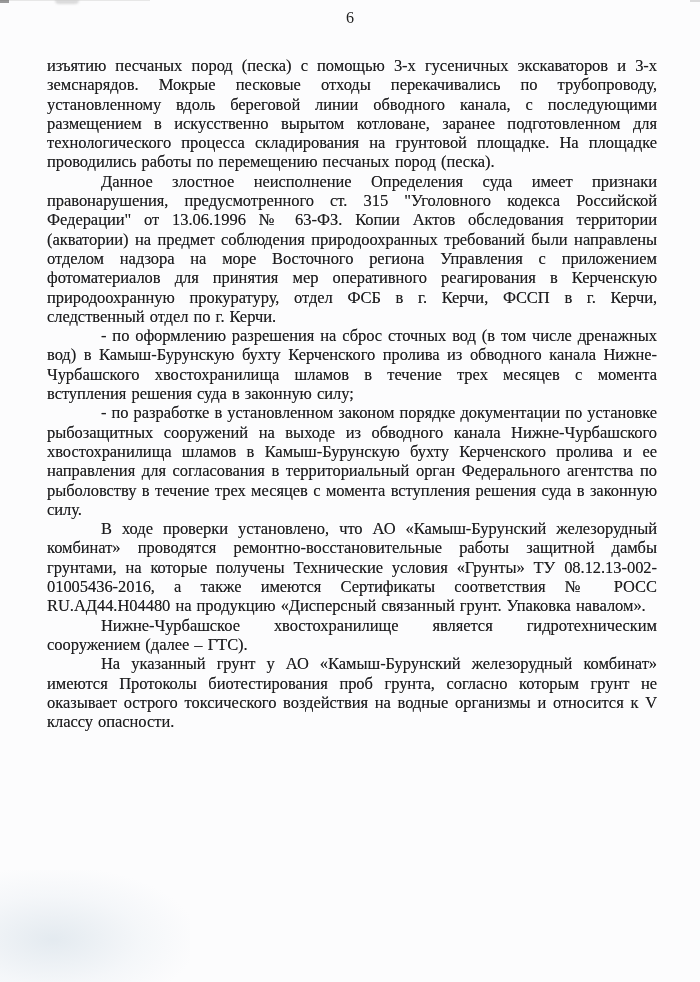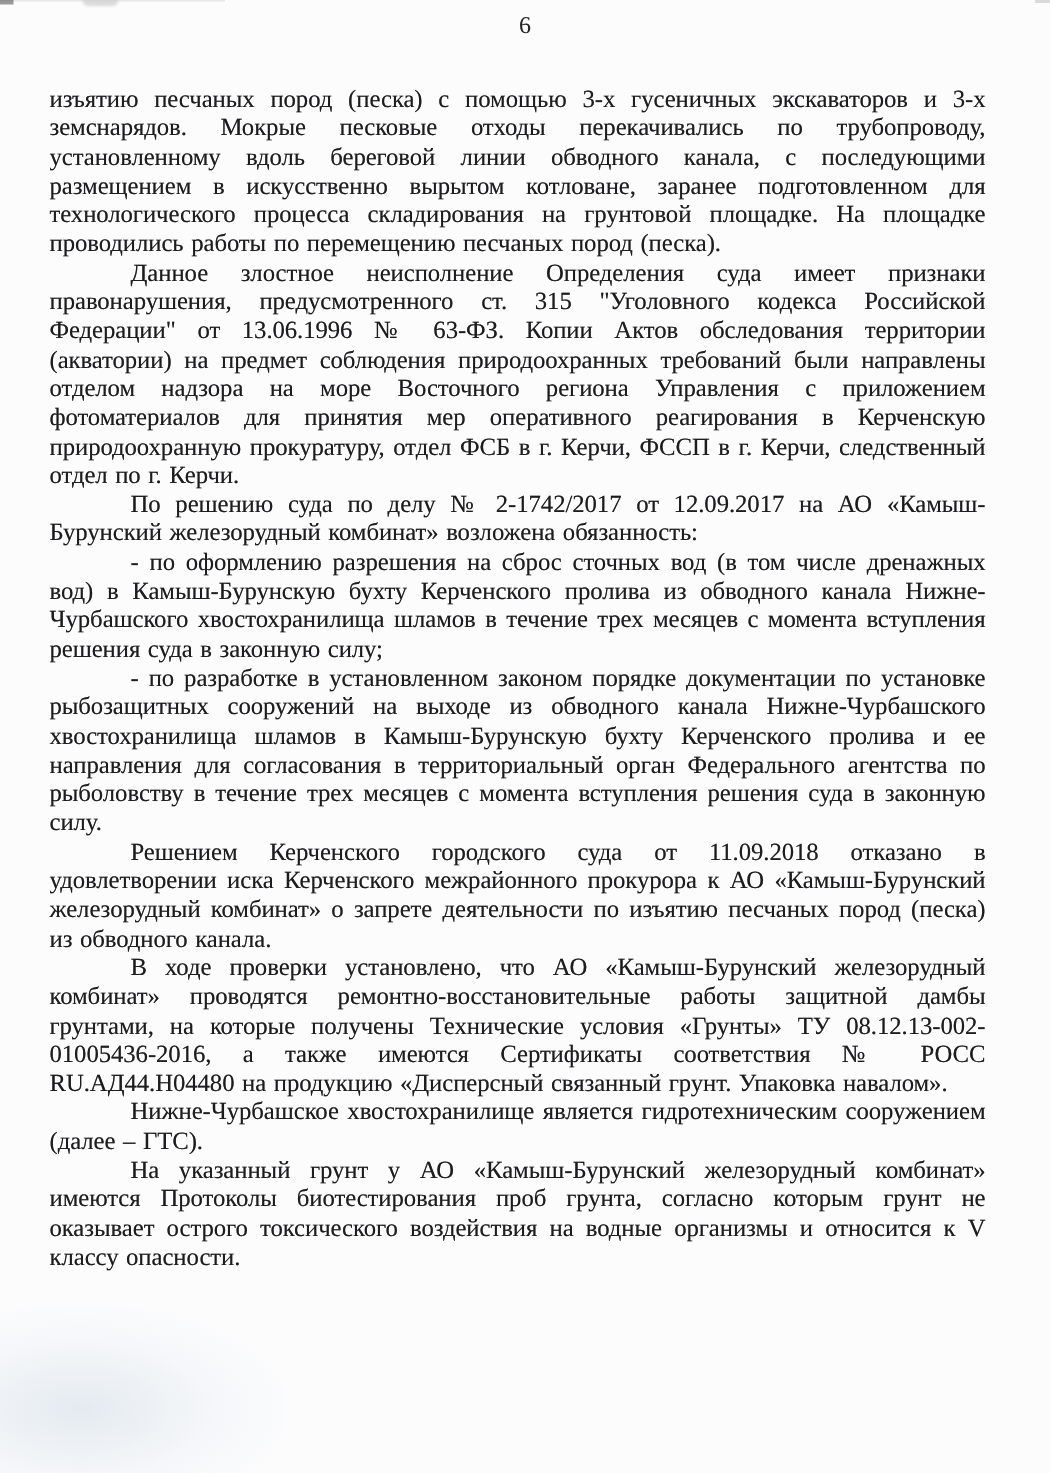--- a/index.html
+++ b/index.html
@@ -33,21 +33,21 @@
   .page-number {
     position: relative;
     text-align: center;
     font-size: 16px;
     line-height: 16px;
     padding-top: 10px;
     color: #222;
   }
   .content {
     position: relative;
-    margin: 30px 43px 0 33px;
+    margin: 30px 43px 0 47px;
     text-shadow: 0 0 .4px rgba(20,20,20,.55); 
   }
   p.para {
     margin: 0;
     font-size: 16.5px;
     line-height: 19.3px;
     text-align: justify;
     text-align-last: left;
     letter-spacing: -0.05px;
     word-spacing: 1px;
@@ -62,21 +62,19 @@
   <div class="artifact a-top-left"></div>
   <div class="artifact a-top-smudge"></div>
   <div class="artifact a-top-right"></div>
   <div class="artifact a-bottom-wash"></div>
 
   <div class="page-number">6</div>
 
   <main class="content">
     <p class="para">изъятию песчаных пород (песка) с помощью 3-х гусеничных экскаваторов и 3-х земснарядов. Мокрые песковые отходы перекачивались по трубопроводу, установленному вдоль береговой линии обводного канала, с последующими размещением в искусственно вырытом котловане, заранее подготовленном для технологического процесса складирования на грунтовой площадке. На площадке проводились работы по перемещению песчаных пород (песка).</p>
     <p class="para indent">Данное злостное неисполнение Определения суда имеет признаки правонарушения, предусмотренного ст. 315 "Уголовного кодекса Российской Федерации" от 13.06.1996 № 63-ФЗ. Копии Актов обследования территории (акватории) на предмет соблюдения природоохранных требований были направлены отделом надзора на море Восточного региона Управления с приложением фотоматериалов для принятия мер оперативного реагирования в Керченскую природоохранную прокуратуру, отдел ФСБ в г. Керчи, ФССП в г. Керчи, следственный отдел по г. Керчи.</p>
-    <p class="para indent">По решению суда по делу № 2-1742/2017 от 12.09.2017 на АО «Камыш-Бурунский железорудный комбинат» возложена обязанность:</p>
     <p class="para indent">- по оформлению разрешения на сброс сточных вод (в том числе дренажных вод) в Камыш-Бурунскую бухту Керченского пролива из обводного канала Нижне-Чурбашского хвостохранилища шламов в течение трех месяцев с момента вступления решения суда в законную силу;</p>
     <p class="para indent">- по разработке в установленном законом порядке документации по установке рыбозащитных сооружений на выходе из обводного канала Нижне-Чурбашского хвостохранилища шламов в Камыш-Бурунскую бухту Керченского пролива и ее направления для согласования в территориальный орган Федерального агентства по рыболовству в течение трех месяцев с момента вступления решения суда в законную силу.</p>
-    <p class="para indent">Решением Керченского городского суда от 11.09.2018 отказано в удовлетворении иска Керченского межрайонного прокурора к АО «Камыш-Бурунский железорудный комбинат» о запрете деятельности по изъятию песчаных пород (песка) из обводного канала.</p>
     <p class="para indent">В ходе проверки установлено, что АО «Камыш-Бурунский железорудный комбинат» проводятся ремонтно-восстановительные работы защитной дамбы грунтами, на которые получены Технические условия «Грунты» ТУ 08.12.13-002-01005436-2016, а также имеются Сертификаты соответствия № РОСС RU.АД44.Н04480 на продукцию «Дисперсный связанный грунт. Упаковка навалом».</p>
     <p class="para indent">Нижне-Чурбашское хвостохранилище является гидротехническим сооружением (далее – ГТС).</p>
     <p class="para indent">На указанный грунт у АО «Камыш-Бурунский железорудный комбинат» имеются Протоколы биотестирования проб грунта, согласно которым грунт не оказывает острого токсического воздействия на водные организмы и относится к V классу опасности.</p>
   </main>
 </div>
 
 </body></html>

